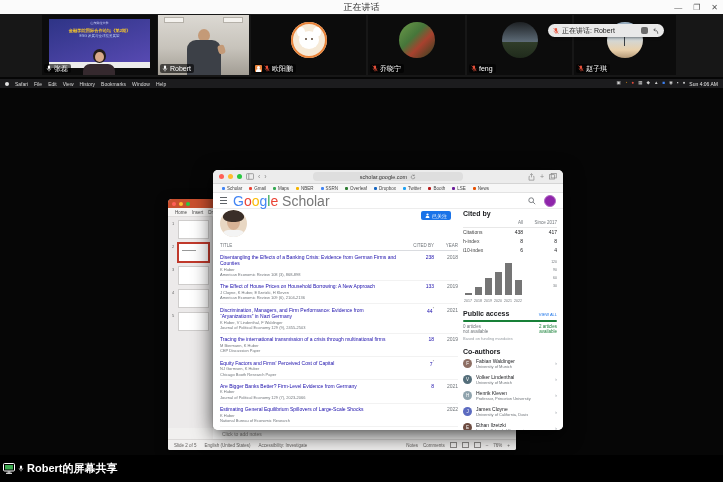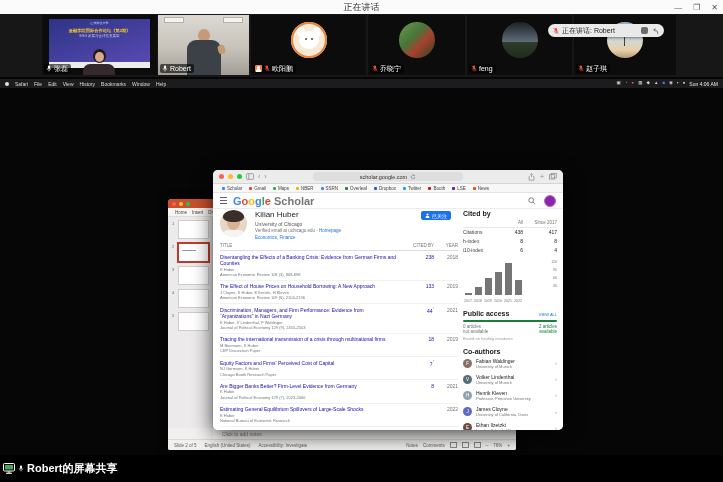--- a/index.html
+++ b/index.html
@@ -99,21 +99,21 @@
   .saf-right{position:absolute;right:6px;display:flex;gap:5px;align-items:center;}
   .saf-favs{height:8px;background:#f7f7f7;border-bottom:1px solid #e3e3e3;display:flex;align-items:center;
             gap:7px;padding:0 9px;font-size:4.5px;color:#444;overflow:hidden;white-space:nowrap;}
   .fav{display:flex;align-items:center;gap:2px;flex:none;}
   .fav .dot{width:3px;height:3px;border-radius:1px;flex:none;}
   
   .scholar{position:relative;height:239px;background:#fff;overflow:hidden;}
   .sch-head{height:15px;border-bottom:1px solid #ededed;display:flex;align-items:center;padding:0 7px;gap:6px;}
   .hamb{width:7px;height:5px;border-top:1px solid #5f6368;border-bottom:1px solid #5f6368;position:relative;}
   .hamb::after{content:"";position:absolute;left:0;right:0;top:2px;height:1px;background:#5f6368;}
-  .logo{font-size:11px;letter-spacing:0;font-weight:bold;}
+  .logo{font-size:14px;letter-spacing:0;}
   .logo .sch{color:#777;}
   .sch-right{margin-left:auto;display:flex;align-items:center;gap:8px;}
   .sch-avatar{width:10px;height:10px;border-radius:50%;background:#8e24aa;border:1px solid #b06ac4;}
   .prof{position:absolute;left:7px;top:17px;display:flex;gap:8px;}
   .photo{width:27px;height:27px;border-radius:50%;background:#e8d7c3;position:relative;overflow:hidden;flex:none;}
   .photo .hair{position:absolute;top:0;left:3px;right:3px;height:12px;border-radius:50% 50% 40% 40%;background:#3a2e28;}
   .photo .face{position:absolute;top:5px;left:7px;width:13px;height:15px;border-radius:50%;background:#d7b295;}
   .photo .shirt{position:absolute;bottom:0;left:2px;right:2px;height:7px;border-radius:6px 6px 0 0;background:#f4f4f4;}
   .prof-name{font-size:8px;color:#202124;}
   .prof-affil{font-size:5px;color:#555;margin-top:1.5px;}
@@ -468,26 +468,20 @@
           <span class="sch-avatar"></span>
         </span>
       </div>
 
       <div class="prof">
         <div class="photo">
           <div class="face"></div>
           <div class="hair"></div>
           <div class="shirt"></div>
         </div>
-        <div>
-          <div class="prof-name">Kilian Huber</div>
-          <div class="prof-affil">University of Chicago</div>
-          <div class="prof-mail"><span>Verified email at uchicago.edu - </span><span class="hp">Homepage</span></div>
-          <div class="prof-int"><span>Economics</span>, <span>Finance</span></div>
-        </div>
       </div>
       <div class="follow">
         <svg width="5" height="5" viewBox="0 0 10 10">
             <circle cx="5" cy="3" r="2.2" fill="#fff"></circle>
             <path d="M1 10 a4 4.5 0 0 1 8 0 Z" fill="#fff"></path>
           </svg>
         <span>已关注</span>
       </div>
 
       <div class="pub-wrap">

